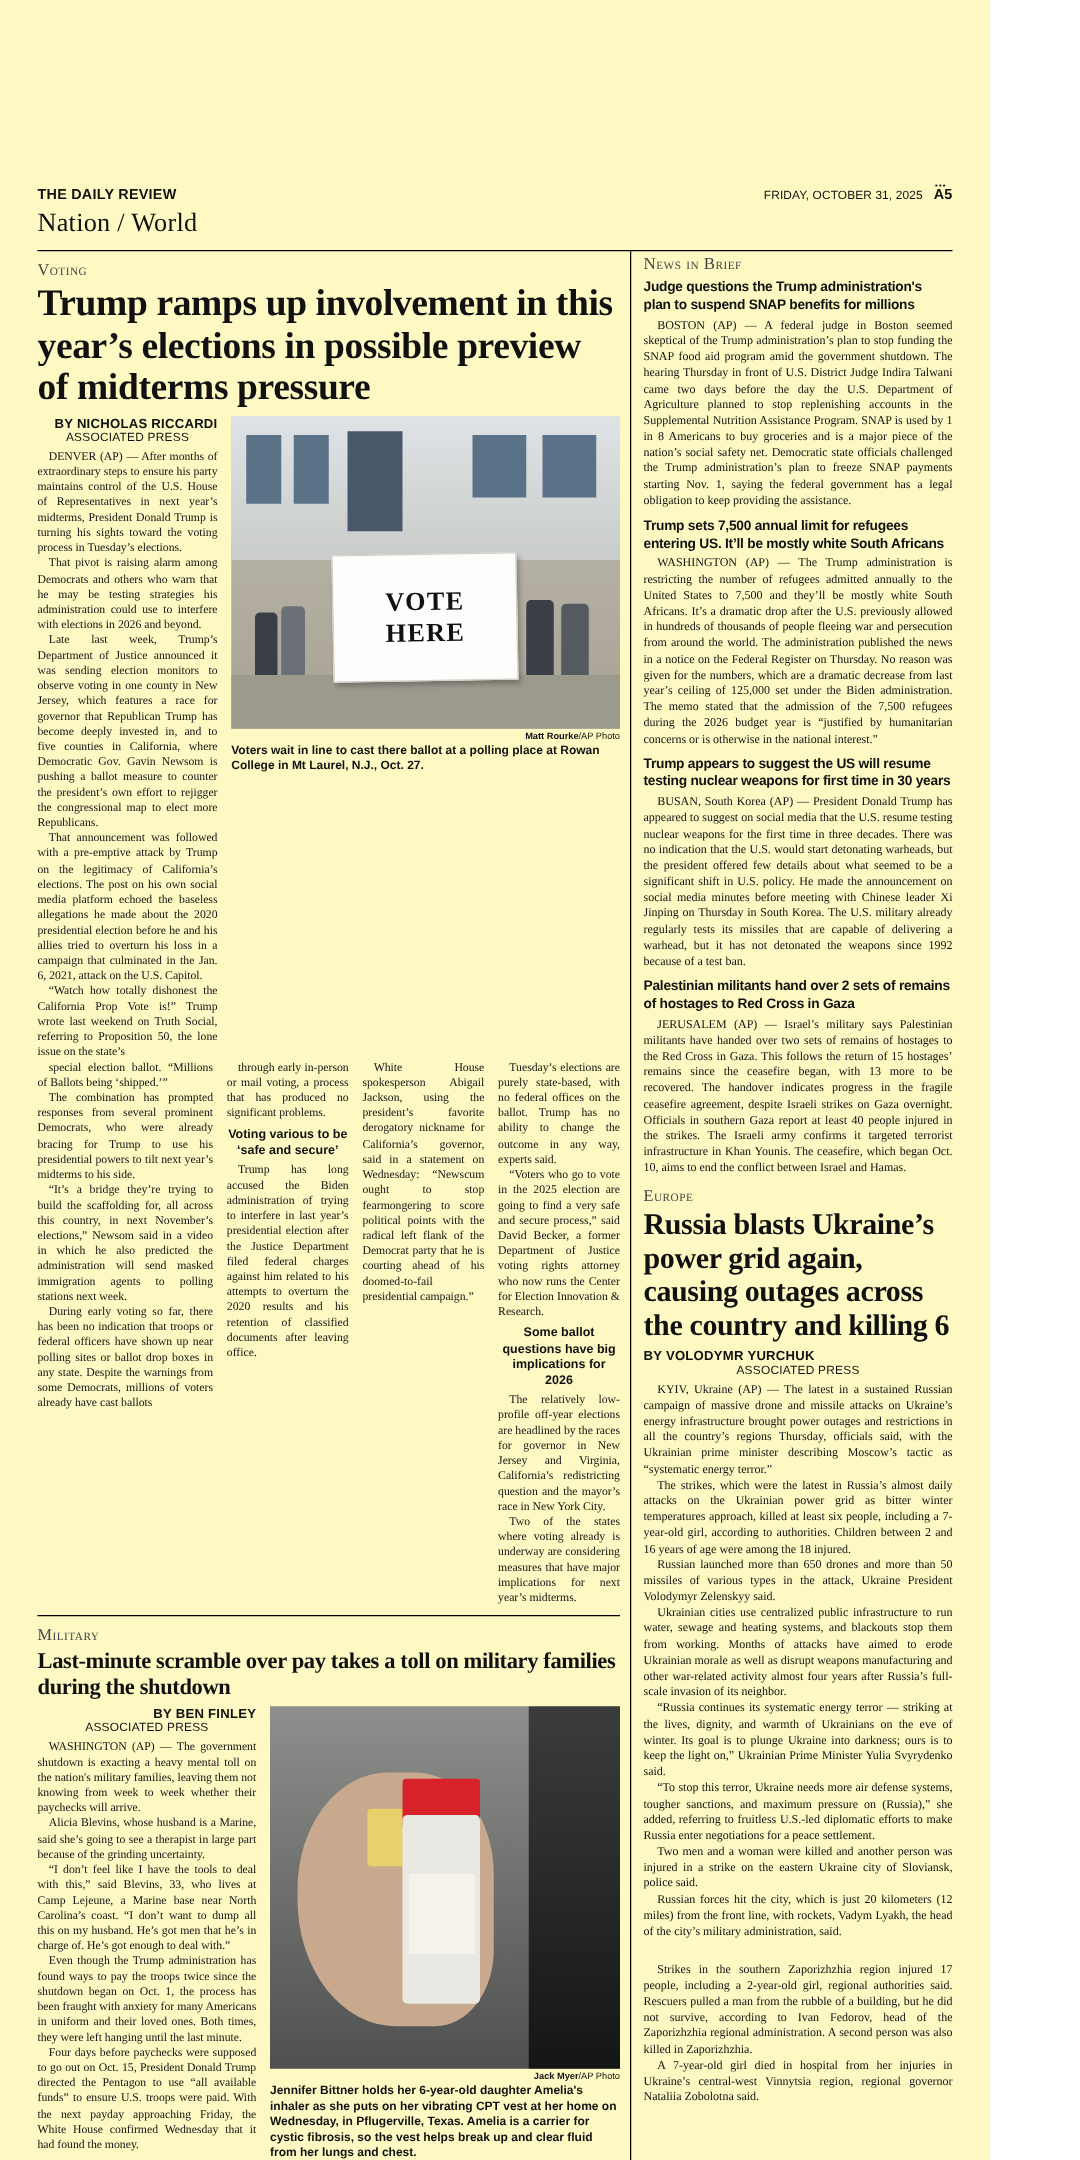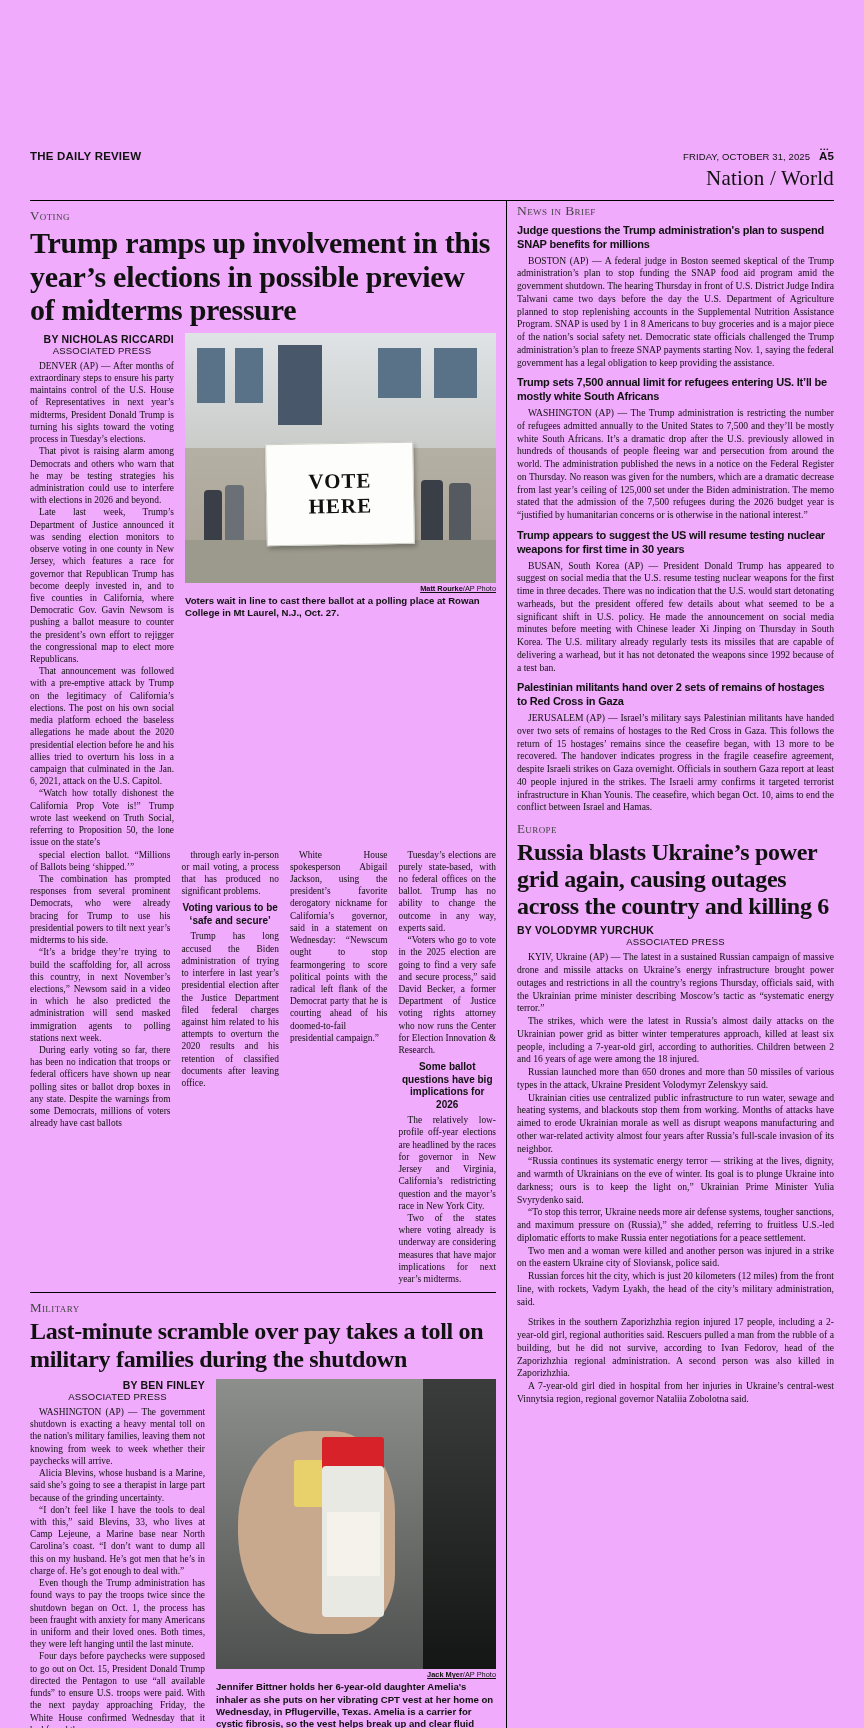--- a/index.html
+++ b/index.html
@@ -5,24 +5,24 @@
   html,body{margin:0;padding:0;}
   body{
     width:864px;height:1728px;
     background:#ffffff;
     font-family:"Liberation Serif", serif;
     color:#111;
     overflow:hidden;
   }
   .page{
     position:relative;
-    width:864px;height:1728px;
+    width:792px;height:1728px;
     box-sizing:border-box;
     padding:0 30px;
-    background:#f0abfc;
+    background:#fef9c3;
   }
 
   
   .masthead{
     display:flex;align-items:flex-end;justify-content:space-between;
     padding-top:150px;
   }
   .paper-name{
     font-family:"Liberation Sans", sans-serif;
     font-weight:bold;
@@ -37,21 +37,21 @@
     letter-spacing:.1px;
     padding-left:12px;
   }
   .page-num{
     font-weight:bold;font-size:11.5px;position:relative;
   }
   .page-num .dots{
     position:absolute;top:-4px;left:1px;font-size:6px;letter-spacing:1px;
   }
   .section-title{
-    text-align:right;
+    text-align:left;
     font-family:"Liberation Serif", serif;
     font-size:21px;
     margin-top:4px;
     letter-spacing:.2px;
   }
 
   .rule-top{border-top:1.6px solid #000;margin-top:9px;}
 
   
   .body-grid{
@@ -86,21 +86,21 @@
   }
 
   h1.headline{
     font-family:"Liberation Serif", serif;
     font-weight:bold;
     font-size:30px;
     line-height:1.12;
     margin:2px 0 6px 0;
     letter-spacing:-.3px;
   }
-  h1.headline.mid{font-size:24px;line-height:1.14;}
+  h1.headline.mid{font-size:18px;line-height:1.14;}
   h1.headline.narrow{font-size:24px;line-height:1.13;margin-bottom:4px;}
 
   .byline{
     font-family:"Liberation Sans", sans-serif;
     font-weight:bold;
     font-size:10.5px;
     text-align:left;
     letter-spacing:.2px;
   }
   .byline-org{
@@ -155,21 +155,20 @@
     background:#b9bcb6;
     position:relative;
     overflow:hidden;
   }
   .credit{
     font-family:"Liberation Sans", sans-serif;
     font-size:7.4px;
     text-align:right;
     margin-top:1px;
     color:#111;
-    text-decoration:underline;
   }
   .credit b{font-weight:bold;}
   .caption{
     font-family:"Liberation Sans", sans-serif;
     font-weight:bold;
     font-size:9.6px;
     line-height:1.3;
     margin:2px 0 5px 0;
   }
 
@@ -369,20 +368,20 @@
         <div class="byline">BY VOLODYMR YURCHUK</div>
         <div class="byline-org">ASSOCIATED PRESS</div>
         <div>
           <p class="nb" style="margin-bottom:0">KYIV, Ukraine (AP) — The latest in a sustained Russian campaign of massive drone and missile attacks on Ukraine’s energy infrastructure brought power outages and restrictions in all the country’s regions Thursday, officials said, with the Ukrainian prime minister describing Moscow’s tactic as “systematic energy terror.”</p>
           <p class="nb" style="margin-bottom:0">The strikes, which were the latest in Russia’s almost daily attacks on the Ukrainian power grid as bitter winter temperatures approach, killed at least six people, including a 7-year-old girl, according to authorities. Children between 2 and 16 years of age were among the 18 injured.</p>
           <p class="nb" style="margin-bottom:0">Russian launched more than 650 drones and more than 50 missiles of various types in the attack, Ukraine President Volodymyr Zelenskyy said.</p>
           <p class="nb" style="margin-bottom:0">Ukrainian cities use centralized public infrastructure to run water, sewage and heating systems, and blackouts stop them from working. Months of attacks have aimed to erode Ukrainian morale as well as disrupt weapons manufacturing and other war-related activity almost four years after Russia’s full-scale invasion of its neighbor.</p>
           <p class="nb" style="margin-bottom:0">“Russia continues its systematic energy terror — striking at the lives, dignity, and warmth of Ukrainians on the eve of winter. Its goal is to plunge Ukraine into darkness; ours is to keep the light on,” Ukrainian Prime Minister Yulia Svyrydenko said.</p>
           <p class="nb" style="margin-bottom:0">“To stop this terror, Ukraine needs more air defense systems, tougher sanctions, and maximum pressure on (Russia),” she added, referring to fruitless U.S.-led diplomatic efforts to make Russia enter negotiations for a peace settlement.</p>
           <p class="nb" style="margin-bottom:0">Two men and a woman were killed and another person was injured in a strike on the eastern Ukraine city of Sloviansk, police said.</p>
-          <p class="nb" style="margin-bottom:8px">Russian forces hit the city, which is just 20 kilometers (12 miles) from the front line, with rockets, Vadym Lyakh, the head of the city’s military administration, said.</p>
+          <p class="nb" style="margin-bottom:18px">Russian forces hit the city, which is just 20 kilometers (12 miles) from the front line, with rockets, Vadym Lyakh, the head of the city’s military administration, said.</p>
           <p class="nb" style="margin-bottom:0">Strikes in the southern Zaporizhzhia region injured 17 people, including a 2-year-old girl, regional authorities said. Rescuers pulled a man from the rubble of a building, but he did not survive, according to Ivan Fedorov, head of the Zaporizhzhia regional administration. A second person was also killed in Zaporizhzhia.</p>
           <p class="nb" style="margin-bottom:0">A 7-year-old girl died in hospital from her injuries in Ukraine’s central-west Vinnytsia region, regional governor Nataliia Zobolotna said.</p>
         </div>
       </div>
     </div>
   </div>
 </div>
 
 </body></html>

